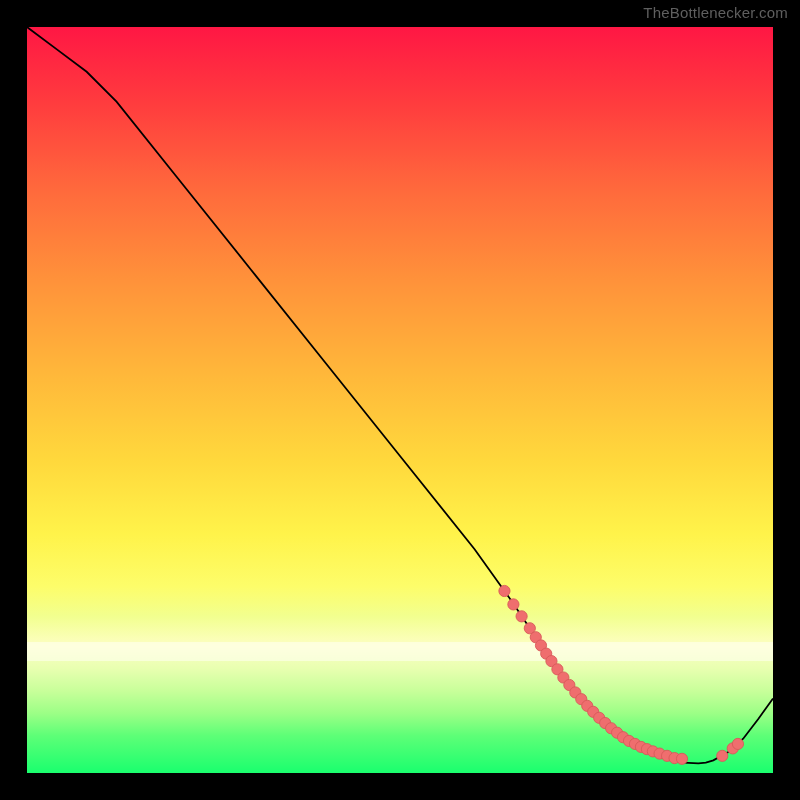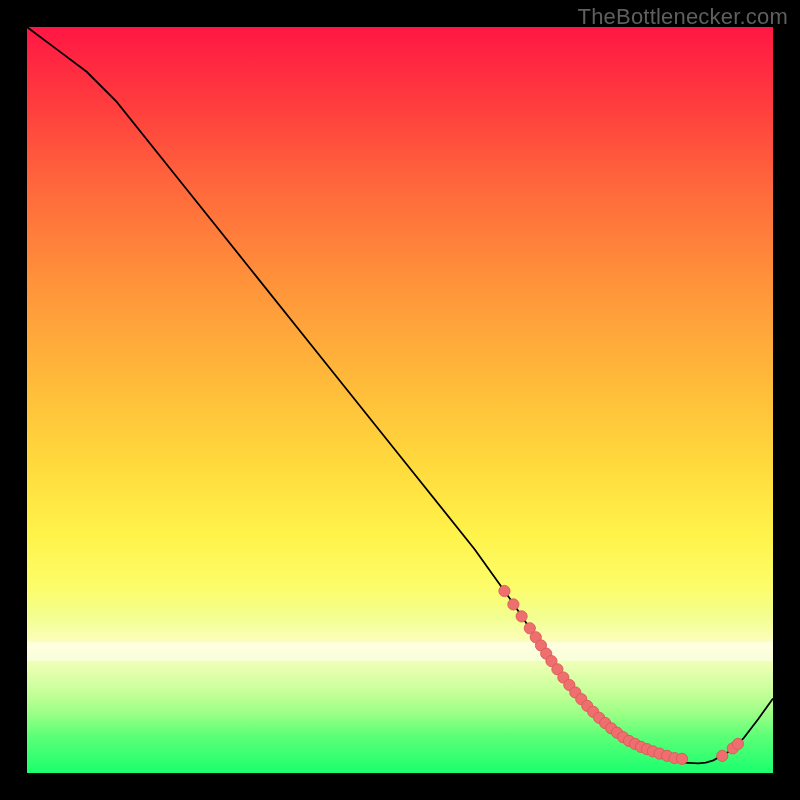--- a/index.html
+++ b/index.html
@@ -15,21 +15,21 @@
     position: relative;
     width: 800px;
     height: 800px;
     background: #000;
   }
   .watermark {
     position: absolute;
     top: 4px;
     right: 12px;
     color: #5f5f5f;
-    font-size: 22px;
+    font-size: 15px;
     font-weight: 500;
     letter-spacing: 0.2px;
     z-index: 5;
     text-align: center;
   }
   .plot {
     position: absolute;
     left: 27px;
     top: 27px;
     width: 746px;

